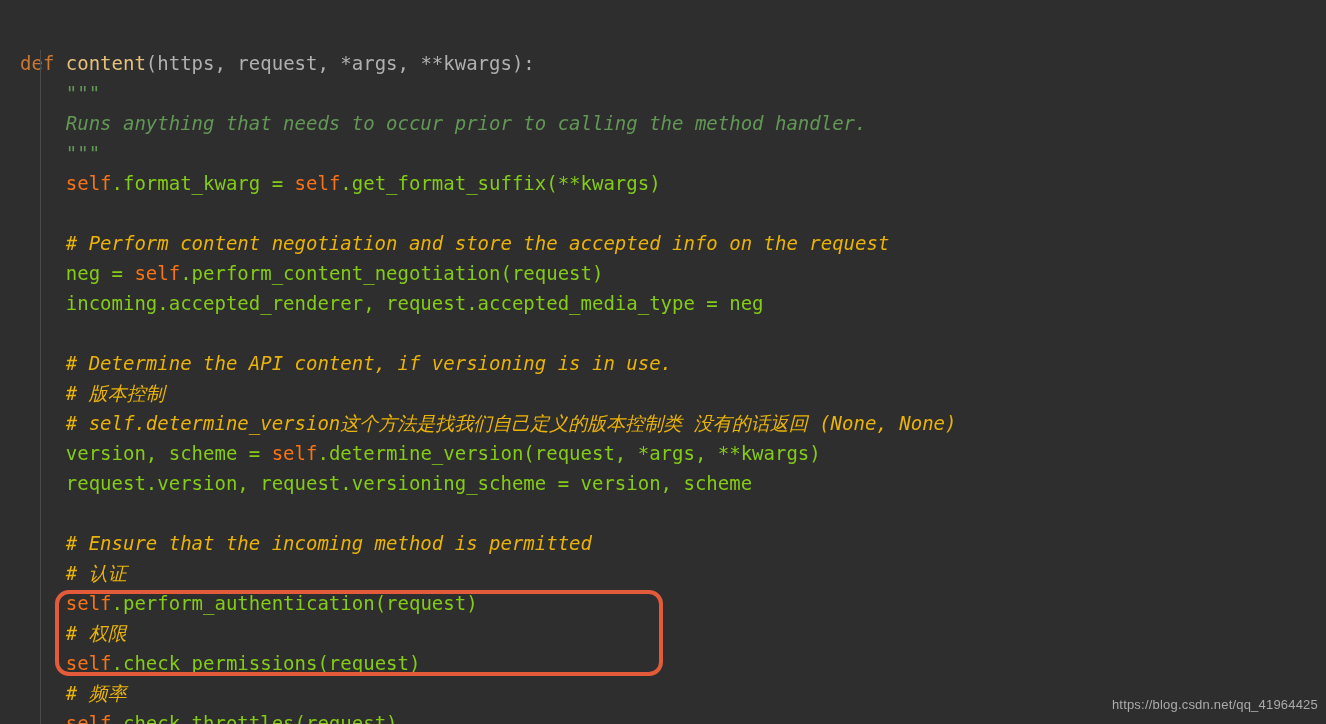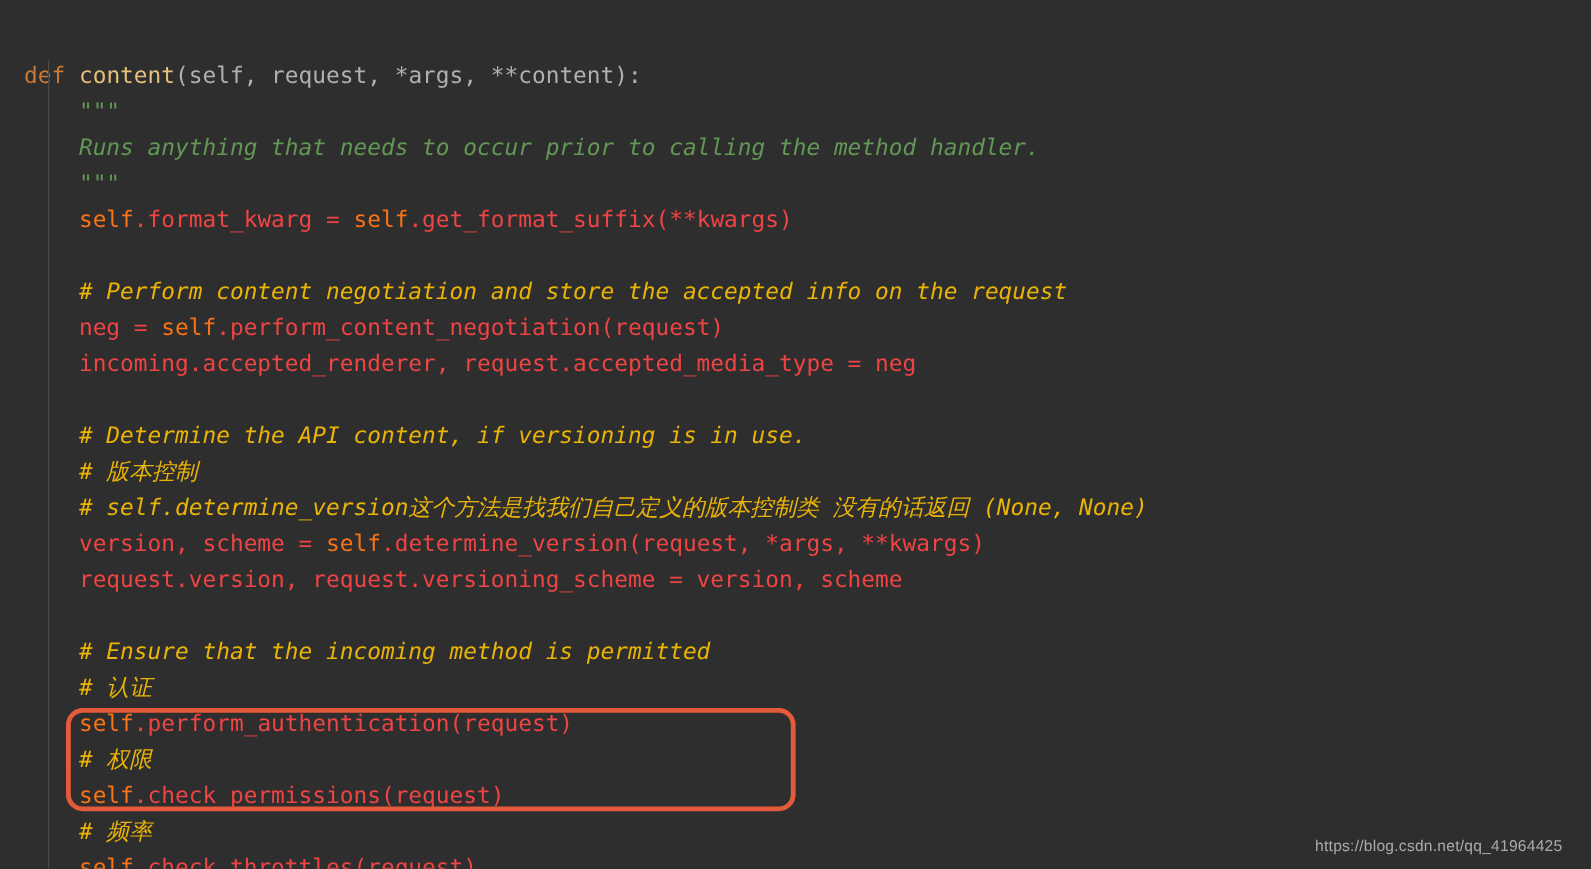--- a/index.html
+++ b/index.html
@@ -26,46 +26,46 @@
     bottom: 0;
     width: 1px;
     background: #4a4a4a;
   }
   .tok-kw    { color: #cc7832; text-align: right; }         
   .tok-fn    { color: #e6c07b; }
   .tok-self  { color: #f97316; }
   .tok-punc  { color: #b0b0b0; }
   .tok-str   { color: #629755; font-style: italic; }  
   .tok-cmt   { color: #eab308; font-style: italic; }         
-  .tok-ident { color: #ef4444; }
+  .tok-ident { color: #84cc16; }
 
   .hl-box {
     position: absolute;
     border: 4px solid #e35b3a;
     border-radius: 14px;
     pointer-events: none;
   }
 
   .watermark {
     position: absolute;
-    right: 24px;
+    right: 8px;
     bottom: 4px;
     color: #aaa;
     font-family: Arial, Helvetica, sans-serif;
     font-size: 13px;
     letter-spacing: 0.2px;
   }
 </style>
 </head>
 <body>
 
 <div class="gutter"></div>
 
 <div class="code">
-<span class="tok-kw">def</span> <span class="tok-fn">content</span><span class="tok-punc">(self, request, *args, **content):</span>
+<span class="tok-kw">def</span> <span class="tok-fn">content</span><span class="tok-punc">(https, request, *args, **kwargs):</span>
     <span class="tok-str">"""</span>
     <span class="tok-str">Runs anything that needs to occur prior to calling the method handler.</span>
     <span class="tok-str">"""</span>
     <span class="tok-self">self</span><span class="tok-ident">.format_kwarg = </span><span class="tok-self">self</span><span class="tok-ident">.get_format_suffix(**kwargs)</span>
 
     <span class="tok-cmt"># Perform content negotiation and store the accepted info on the request</span>
     <span class="tok-ident">neg = </span><span class="tok-self">self</span><span class="tok-ident">.perform_content_negotiation(request)</span>
     <span class="tok-ident">incoming.accepted_renderer, request.accepted_media_type = neg</span>
 
     <span class="tok-cmt"># Determine the API content, if versioning is in use.</span>

